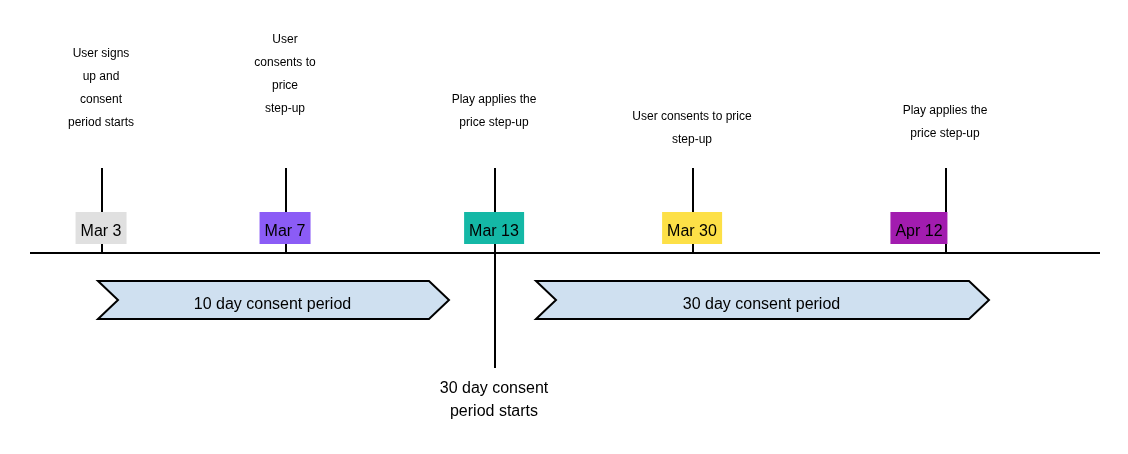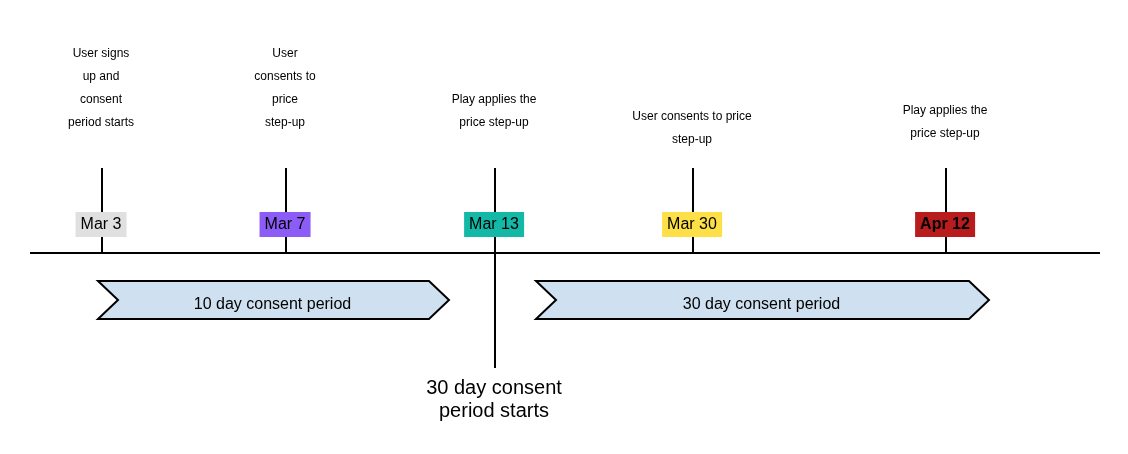--- a/index.html
+++ b/index.html
@@ -51,42 +51,42 @@
 
   
   .date-chip {
     position: absolute;
     top: 212px;
     transform: translateX(-50%);
     background: #e0e0e0;
     color: #000000;
     font-size: 16px;
     line-height: 22px;
-    padding: 1px 5px 2px 5px;
+    padding: 8px 5px 2px 5px;
     white-space: nowrap;
     text-align: center;
   }
 
   
   .callout {
     position: absolute;
     transform: translateX(-50%);
     text-align: center;
     font-size: 12px;
     line-height: 23px;
     color: #000000;
     white-space: pre-line;
   }
 
   
   .bottom-note {
     position: absolute;
     transform: translateX(-50%);
     text-align: center;
-    font-size: 20px;
+    font-size: 16px;
     line-height: 23px;
     color: #000000;
     white-space: pre-line;
   }
 
   
   .period-bar {
     position: absolute;
     top: 280px;
     height: 38px;
@@ -134,40 +134,40 @@
         </svg>
         <div class="period-label">30 day consent period</div>
       </div>
       <div class="callout" style="left:101px;top:42px;width:150px;">User signs
 up and
 consent
 period starts</div>
       <div class="tick tick-upper" style="left:101px;border-left-color:#000000;"></div>
       <div class="tick tick-lower" style="left:101px;border-left-color:#000000;"></div>
       <div class="date-chip" style="left:101px;background:#e0e0e0;">Mar 3</div>
-      <div class="callout" style="left:285px;top:42px;width:150px;">User
+      <div class="callout" style="left:285px;top:28px;width:150px;">User
 consents to
 price
 step-up</div>
       <div class="tick tick-upper" style="left:285px;border-left-color:#000000;"></div>
       <div class="tick tick-lower" style="left:285px;border-left-color:#000000;"></div>
       <div class="date-chip" style="left:285px;background:#8b5cf6;">Mar 7</div>
       <div class="callout" style="left:494px;top:88px;width:180px;">Play applies the
 price step-up</div>
       <div class="tick tick-upper" style="left:494px;border-left-color:#000000;"></div>
       <div class="tick tick-lower" style="left:494px;border-left-color:#000000;"></div>
       <div class="date-chip" style="left:494px;background:#14b8a6;">Mar 13</div>
       <div class="callout" style="left:692px;top:105px;width:240px;">User consents to price
 step-up</div>
       <div class="tick tick-upper" style="left:692px;border-left-color:#000000;"></div>
       <div class="tick tick-lower" style="left:692px;border-left-color:#000000;"></div>
       <div class="date-chip" style="left:692px;background:#fde047;">Mar 30</div>
       <div class="callout" style="left:945px;top:99px;width:180px;">Play applies the
 price step-up</div>
       <div class="tick tick-upper" style="left:945px;border-left-color:#000000;"></div>
       <div class="tick tick-lower" style="left:945px;border-left-color:#000000;"></div>
-      <div class="date-chip" style="left:945px;background:#b91c1c;font-weight:bold;">Apr 12</div>
+      <div class="date-chip" style="left:919px;background:#a21caf;">Apr 12</div>
       <div class="tick tick-long-down" style="left:494px;border-left-color:#000000;"></div>
       <div class="bottom-note" style="left:494px;top:376px;width:200px;">30 day consent
 period starts</div>
     </div>
 
 </div>
 
 </body></html>

